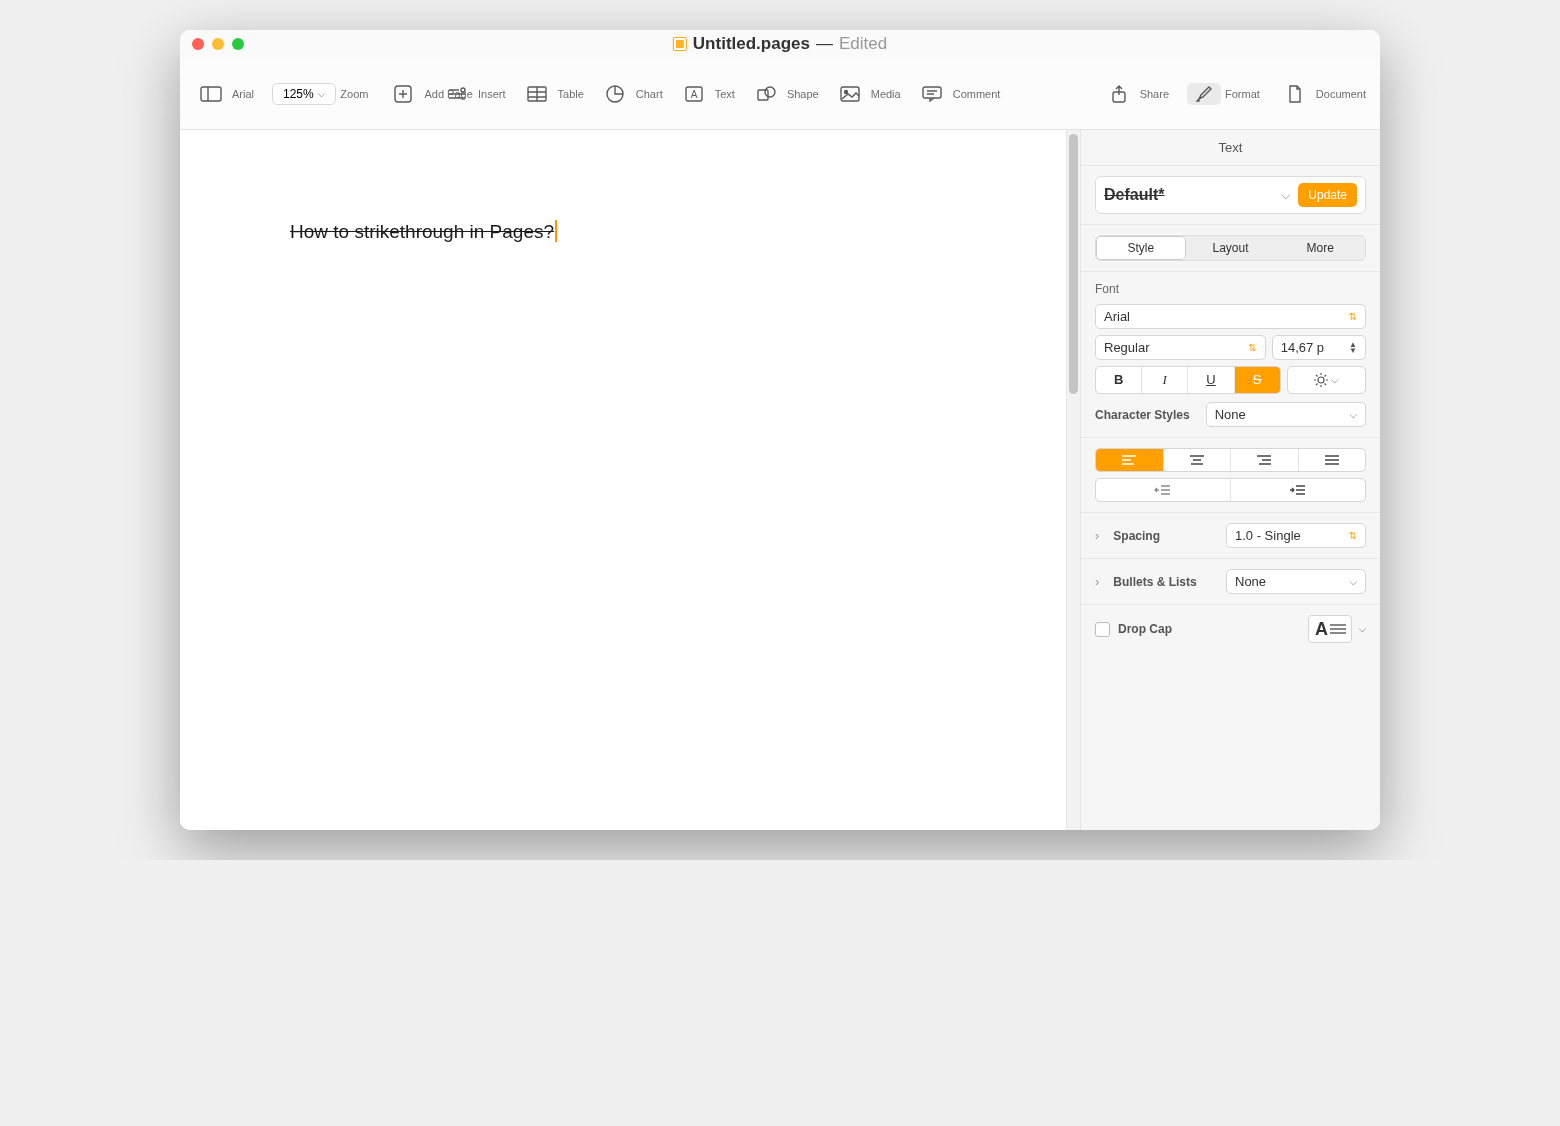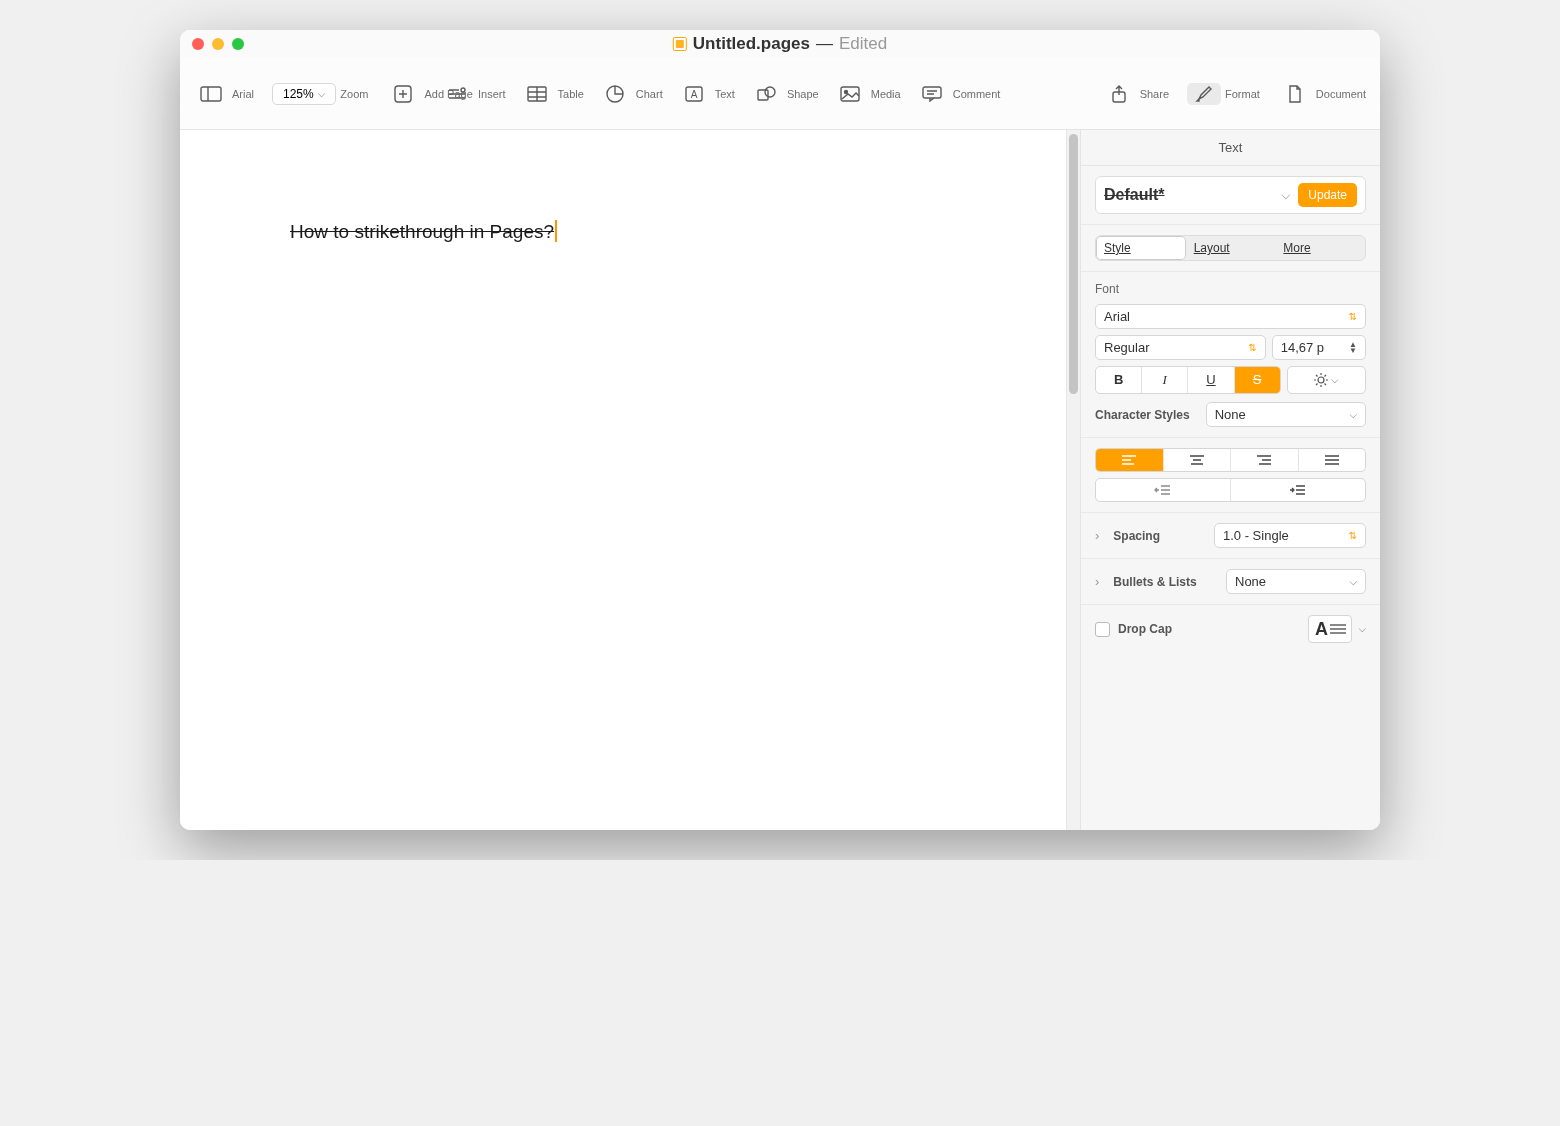--- a/index.html
+++ b/index.html
@@ -38,21 +38,21 @@
 .vscroll-thumb { position: absolute; top: 4px; left: 2px; width: 9px; height: 260px; background: #c4c4c4; border-radius: 5px; }
 
 .inspector { width: 300px; background: #f6f6f6; border-left: 1px solid #e4e4e4; display: flex; flex-direction: column; overflow-y: auto; font-size: 13px; color: #333; }
 .insp-header { text-align: center; padding: 10px 0; font-size: 13px; color: #555; border-bottom: 1px solid #e5e5e5; }
 .insp-section { padding: 10px 14px; border-bottom: 1px solid #e8e8e8; }
 .style-row { display: flex; align-items: center; gap: 8px; background: #fff; border: 1px solid #dcdcdc; border-radius: 6px; padding: 6px 8px; }
 .style-name { font-weight: 600; text-decoration: line-through; font-size: 16px; flex: 1; }
 .chev-down { color: #888; font-size: 12px; }
 .update-btn { background: #ffa000; color: #fff; border: none; border-radius: 5px; padding: 5px 10px; font-size: 12px; font-weight: 500; }
 .seg3 { display: flex; background: #eee; border-radius: 6px; overflow: hidden; border: 1px solid #ddd; }
-.seg3 > div { flex: 1; padding: 5px 8px; font-size: 12px; cursor: default; text-decoration: underline; }
+.seg3 > div { flex: 1; text-align: center; padding: 5px 8px; font-size: 12px; cursor: default; }
 .seg3 > div.active { background: #fff; font-weight: 500; box-shadow: 0 0 0 1px #ccc inset; border-radius: 5px; }
 .section-title { font-size: 12px; color: #666; margin-bottom: 8px; }
 .select { background: #fff; border: 1px solid #d6d6d6; border-radius: 5px; padding: 4px 8px; display: flex; align-items: center; justify-content: space-between; font-size: 13px; margin-bottom: 6px; }
 .select .stepper { display: flex; flex-direction: column; line-height: 6px; font-size: 8px; color: #555; }
 .select.orange .arrow { color: #ffa000; }
 .row2 { display: flex; gap: 6px; margin-bottom: 6px; }
 .row2 .select { margin-bottom: 0; }
 .bius { display: flex; background: #fff; border: 1px solid #d6d6d6; border-radius: 5px; overflow: hidden; }
 .bius > div { flex: 1; text-align: center; padding: 5px 0; font-size: 13px; border-right: 1px solid #e3e3e3; cursor: default; }
 .bius > div:last-child { border-right: none; }
@@ -367,21 +367,21 @@
                 <path d="M1 6 L4 6 M3 4 L5 6 L3 8" fill="none"></path>
               </svg>
             </div>
         </div>
       </div>
 
       <div class="insp-section">
         <div class="row">
           <span class="expand">›</span>
           <span class="label" style="flex:1;">Spacing</span>
-          <div class="select orange" style="width:152px; margin:0;">
+          <div class="select orange" style="width:140px; margin:0;">
             <span>1.0 - Single</span>
             <span class="arrow" style="color:#ffa000;">⇅</span>
           </div>
         </div>
       </div>
 
       <div class="insp-section">
         <div class="row">
           <span class="expand">›</span>
           <span class="label" style="flex:1;">Bullets &amp; Lists</span>

